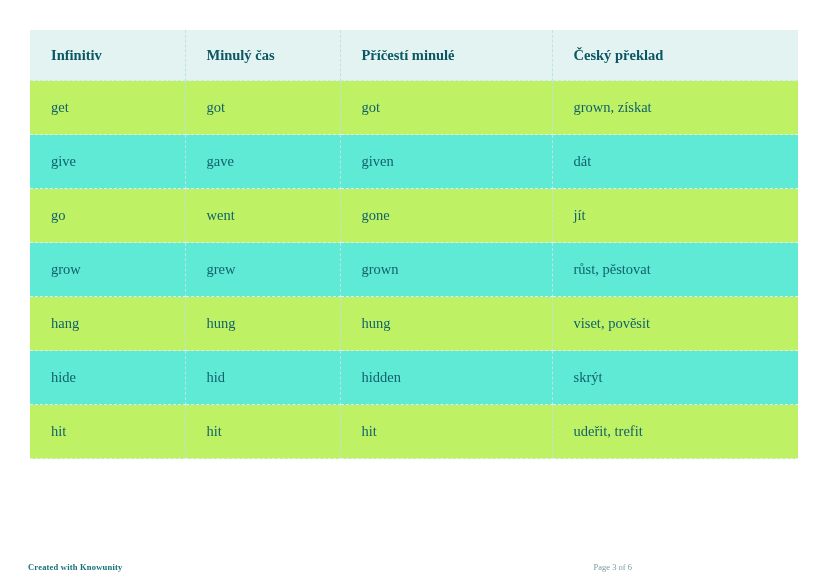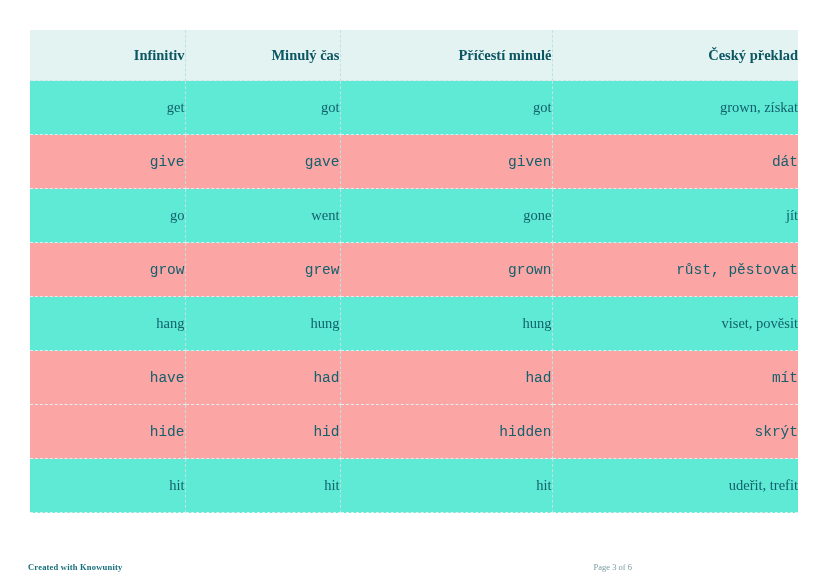--- a/index.html
+++ b/index.html
@@ -32,21 +32,21 @@
   }
 
   table.verb-table {
     border-collapse: collapse;
     width: 768px;
     table-layout: fixed;
   }
 
   table.verb-table th,
   table.verb-table td {
-    text-align: right;
+    text-align: left;
     vertical-align: middle;
     padding: 0 0 0 21px;
     border-right: 1px dashed #bfe3e2;
     border-bottom: 1px dashed #dfeeee;
   }
 
   table.verb-table th:last-child,
   table.verb-table td:last-child {
     border-right: none;
   }
@@ -62,25 +62,24 @@
   }
 
   table.verb-table tbody td {
     height: 53px;
     font-size: 14.5px;
     font-weight: normal;
     color: #12616c;
   }
 
   table.verb-table tbody tr.even td {
-    background: #fca5a5;
-    font-family: Liberation Mono, monospace;
+    background: #5eead4;
   }
   table.verb-table tbody tr.odd td {
-    background: #5eead4;
+    background: #bef264;
   }
 
   
   col.c0 { width: 155px; }
   col.c1 { width: 155px; }
   col.c2 { width: 212px; }
   col.c3 { width: 246px; }
 
   .footer {
     position: absolute;
@@ -157,26 +156,20 @@
           <td>grown</td>
           <td>růst, pěstovat</td>
         </tr>
         <tr class="odd">
           <td>hang</td>
           <td>hung</td>
           <td>hung</td>
           <td>viset, pověsit</td>
         </tr>
         <tr class="even">
-          <td>have</td>
-          <td>had</td>
-          <td>had</td>
-          <td>mít</td>
-        </tr>
-        <tr class="even">
           <td>hide</td>
           <td>hid</td>
           <td>hidden</td>
           <td>skrýt</td>
         </tr>
         <tr class="odd">
           <td>hit</td>
           <td>hit</td>
           <td>hit</td>
           <td>udeřit, trefit</td>

